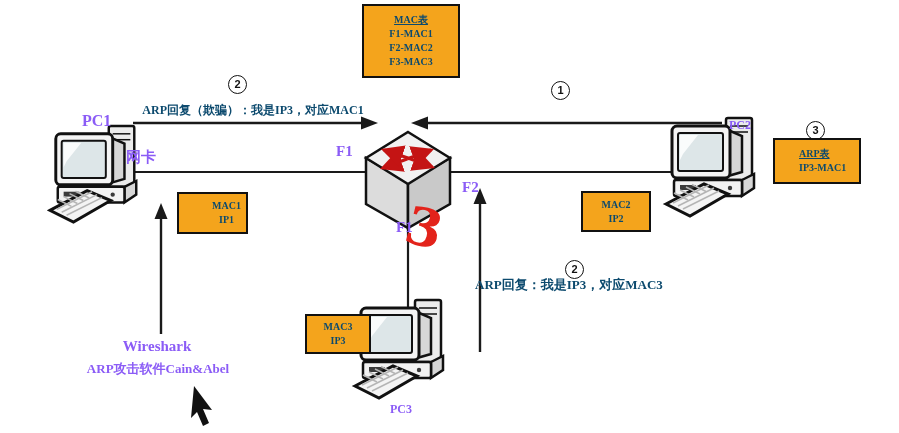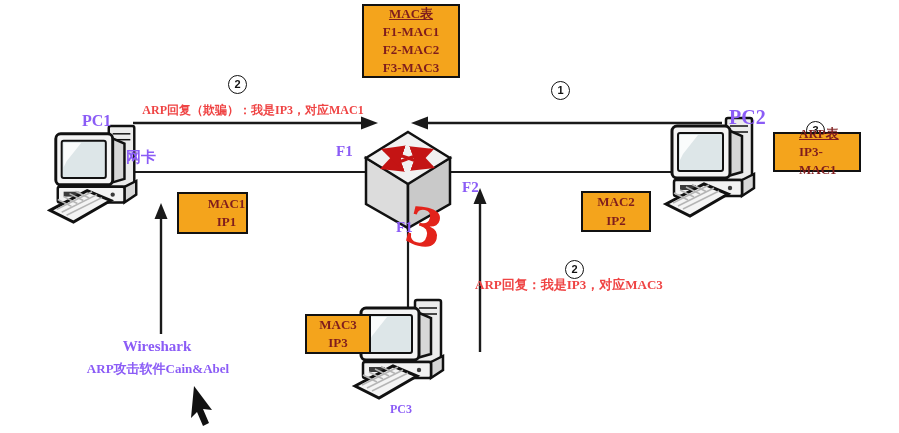--- a/index.html
+++ b/index.html
@@ -1,29 +1,29 @@
 <!DOCTYPE html>
 <html><head>
 <meta charset="utf-8">
 <style>
   html,body{margin:0;padding:0;background:#fff;}
   .stage{position:relative;width:899px;height:433px;background:#ffffff;overflow:hidden;
          font-family:"Liberation Serif","DejaVu Serif",serif;}
   .layer{position:absolute;left:0;top:0;z-index:1;}
   .lbl{position:absolute;z-index:2;font-weight:bold;color:#8b5cf6;white-space:nowrap;}
   .obox{position:absolute;z-index:2;background:#f4a41c;border:2px solid #111;
-        color:#7f1d1d;font-weight:bold;font-size:13px;line-height:1.4;
+        color:#0c4a6e;font-weight:bold;font-size:10px;line-height:1.4;
         display:flex;flex-direction:column;justify-content:center;box-sizing:border-box;}
   .obox.center{align-items:center;text-align:center;}
   .obox.left{align-items:flex-start;padding-left:6px;text-align:left;}
   .obox .t{text-decoration:underline;}
   .step{position:absolute;z-index:2;width:17px;height:17px;border:1.6px solid #111;
         border-radius:50%;font-family:"Liberation Sans",sans-serif;font-weight:bold;
         font-size:11px;line-height:17px;text-align:center;color:#111;background:#fff;}
-  .msg{position:absolute;z-index:2;font-weight:bold;color:#ef4444;text-align:center;white-space:nowrap;}
+  .msg{position:absolute;z-index:2;font-weight:bold;color:#0c4a6e;text-align:center;white-space:nowrap;}
   .portlbl{font-size:15px;}
   .red3{position:absolute;z-index:3;color:#e3231b;font-size:52px;font-weight:600;
         line-height:1;transform:rotate(14deg);font-family:"DejaVu Serif",serif;}
 </style>
 </head>
 <body>
 
 <div class="stage">
 
   <svg class="layer" width="899" height="433" viewBox="0 0 899 433">
@@ -99,42 +99,42 @@
 
   <div class="step" style="left:228px;top:75px;">2</div>
   <div class="step" style="left:551px;top:81px;">1</div>
   <div class="step" style="left:565px;top:260px;">2</div>
   <div class="step" style="left:806px;top:121px;">3</div>
 
   <div class="msg" style="left:130px;top:102px;width:246px;font-size:12px;">ARP回复（欺骗）：我是IP3，对应MAC1</div>
   <div class="msg" style="left:475px;top:276px;width:210px;font-size:13px;text-align:left;">ARP回复：我是IP3，对应MAC3</div>
 
   <div class="lbl" style="left:82px;top:112px;font-size:16px;">PC1</div>
-  <div class="lbl" style="left:729px;top:106px;font-size:20px;">PC2</div>
+  <div class="lbl" style="left:729px;top:118px;font-size:12px;">PC2</div>
   <div class="lbl" style="left:390px;top:402px;font-size:12px;">PC3</div>
   <div class="lbl" style="left:126px;top:148px;font-size:15px;">网卡</div>
   <div class="lbl portlbl" style="left:336px;top:143px;">F1</div>
   <div class="lbl portlbl" style="left:462px;top:155px;margin-top:24px;">F2</div>
   <div class="lbl portlbl" style="left:396px;top:219px;">F1</div>
   <div class="red3" style="left:406px;top:202px;">3</div>
 
   <div class="obox center" style="left:177px;top:192px;width:71px;height:42px;padding-left:28px;">
     <span>MAC1</span>
     <span>IP1</span>
   </div>
   <div class="obox center" style="left:581px;top:191px;width:70px;height:41px;">
     <span>MAC2</span>
     <span>IP2</span>
   </div>
   <div class="obox center" style="left:305px;top:314px;width:66px;height:40px;">
     <span>MAC3</span>
     <span>IP3</span>
   </div>
 
-  <div class="obox left" style="left:773px;top:132px;width:88px;height:40px;padding-left:24px;">
+  <div class="obox left" style="left:773px;top:138px;width:88px;height:46px;padding-left:24px;">
     <span class="t">ARP表</span>
     <span>IP3-MAC1</span>
   </div>
 
   <div class="lbl" style="left:97px;top:338px;width:120px;text-align:center;font-size:15px;">Wireshark</div>
   <div class="lbl" style="left:62px;top:360px;width:192px;text-align:center;font-size:13px;">ARP攻击软件Cain&amp;Abel</div>
 
 </div>
 
 </body></html>

